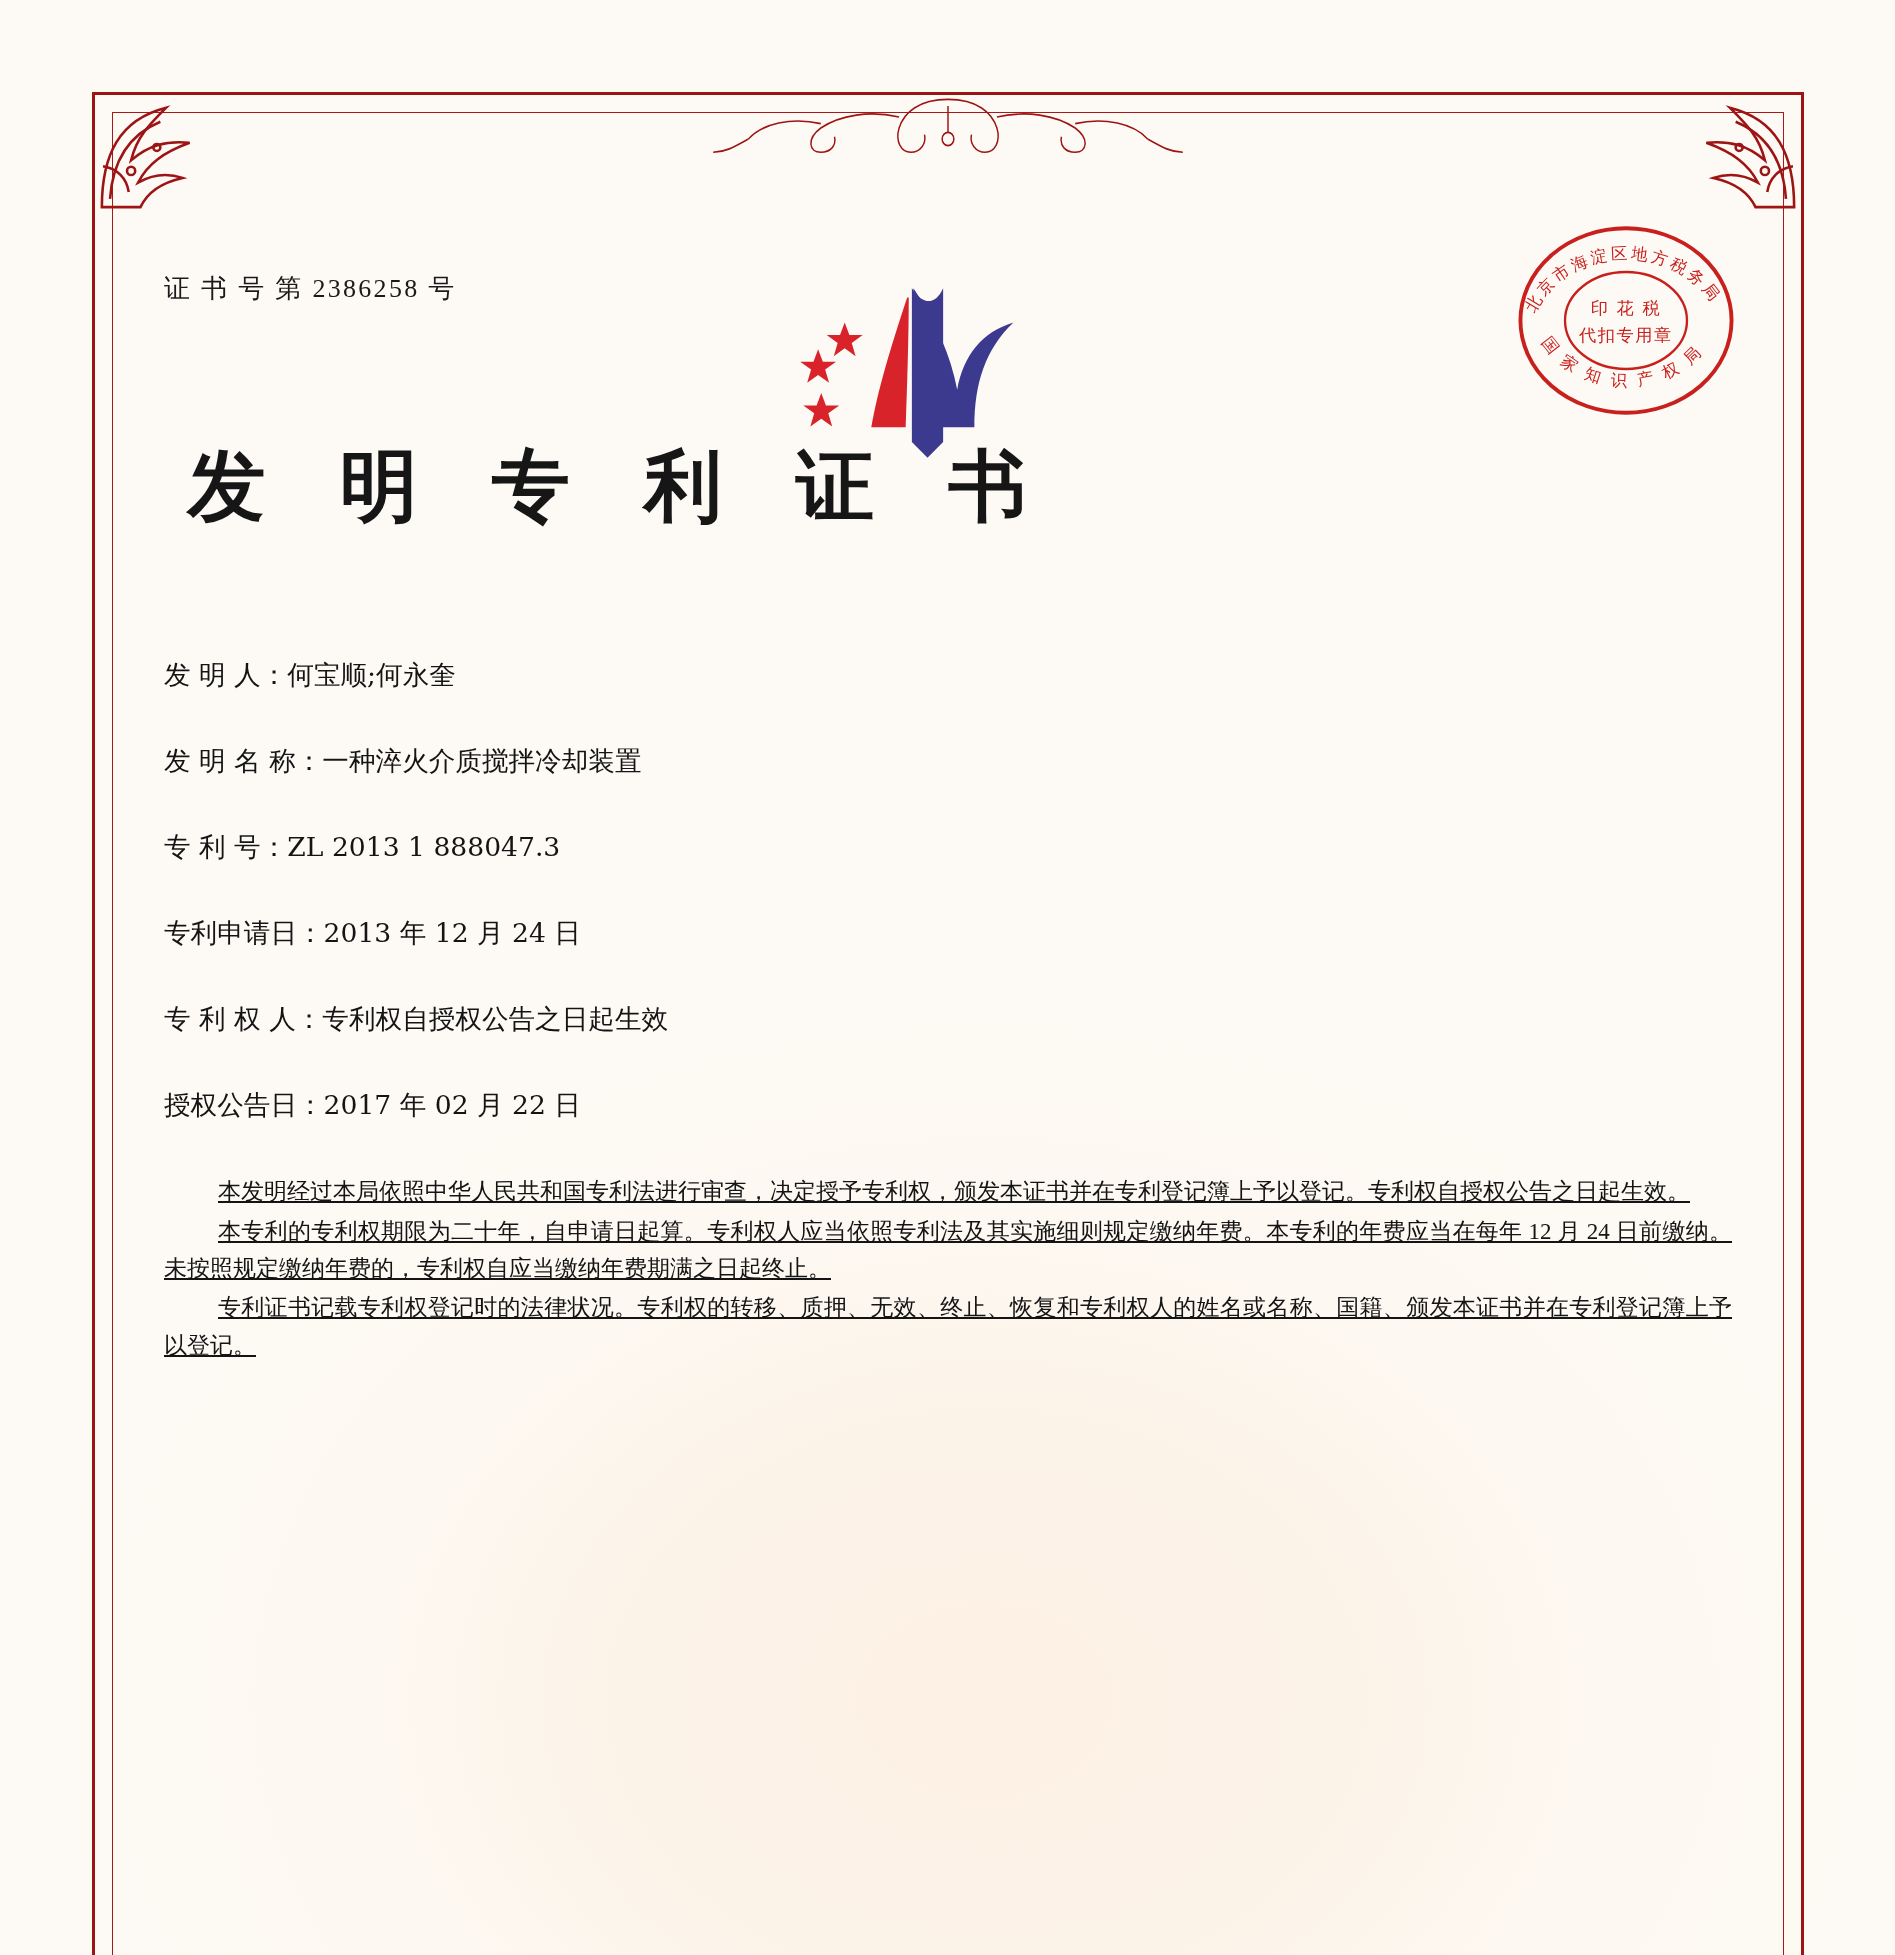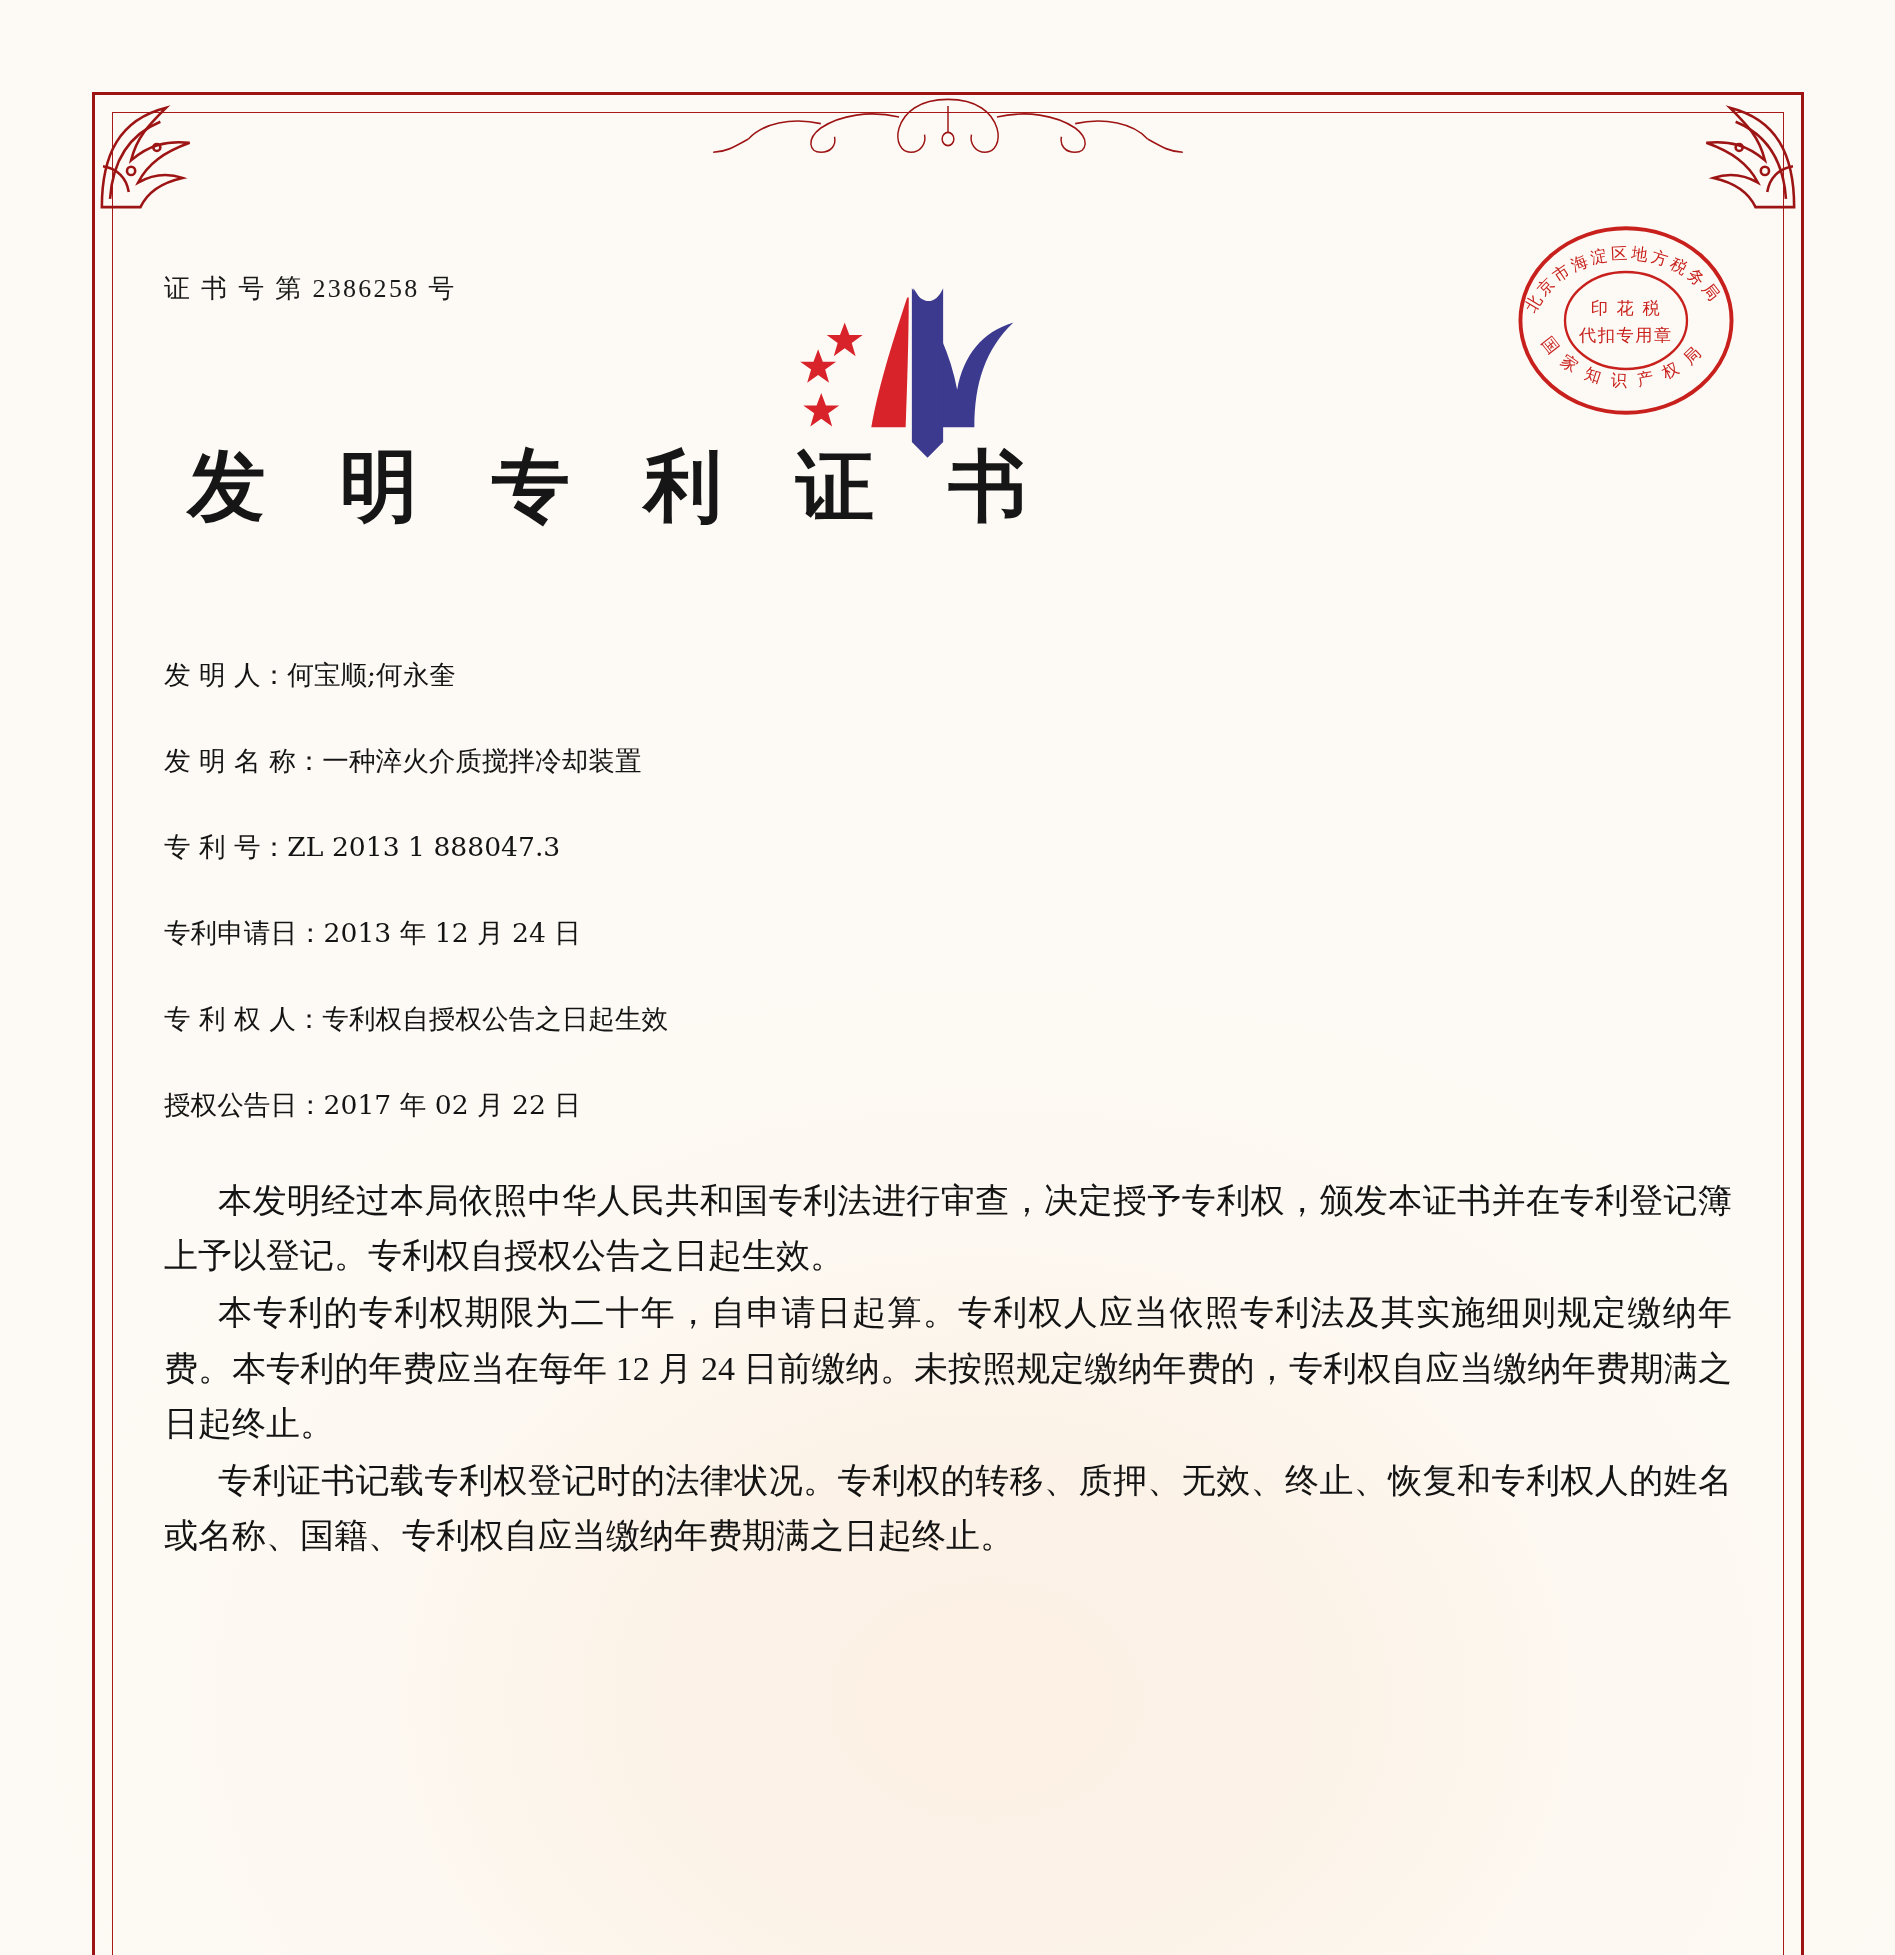--- a/index.html
+++ b/index.html
@@ -122,24 +122,25 @@
   .field-label {
     white-space: pre;
     font-family: "DejaVu Serif", "Liberation Serif", serif;
   }
   .field-value {
     font-family: "DejaVu Serif", "Liberation Serif", serif;
   }
 
   .body-text {
     margin-top: 32px;
-    font-size: 34px;
+    font-size: 23px;
     line-height: 1.62;
     color: #141414;
     text-align: justify;
+    text-decoration: underline;
   }
   .body-text p {
     margin: 0 0 2.3px 0;
     text-indent: 54px;
   }
 </style>
 </head>
 <body>
 
 <div class="page">
@@ -253,18 +254,18 @@
       </div>
       <div class="field">
         <span class="field-label">授权公告日：</span>
         <span class="field-value">2017 年 02 月 22 日</span>
       </div>
     </div>
 
     <div class="body-text">
       <p>本发明经过本局依照中华人民共和国专利法进行审查，决定授予专利权，颁发本证书并在专利登记簿上予以登记。专利权自授权公告之日起生效。</p>
       <p>本专利的专利权期限为二十年，自申请日起算。专利权人应当依照专利法及其实施细则规定缴纳年费。本专利的年费应当在每年 12 月 24 日前缴纳。未按照规定缴纳年费的，专利权自应当缴纳年费期满之日起终止。</p>
-      <p>专利证书记载专利权登记时的法律状况。专利权的转移、质押、无效、终止、恢复和专利权人的姓名或名称、国籍、专利权自应当缴纳年费期满之日起终止。</p>
+      <p>专利证书记载专利权登记时的法律状况。专利权的转移、质押、无效、终止、恢复和专利权人的姓名或名称、国籍、颁发本证书并在专利登记簿上予以登记。</p>
     </div>
   </div>
 
 </div>
 
 
 </body></html>

